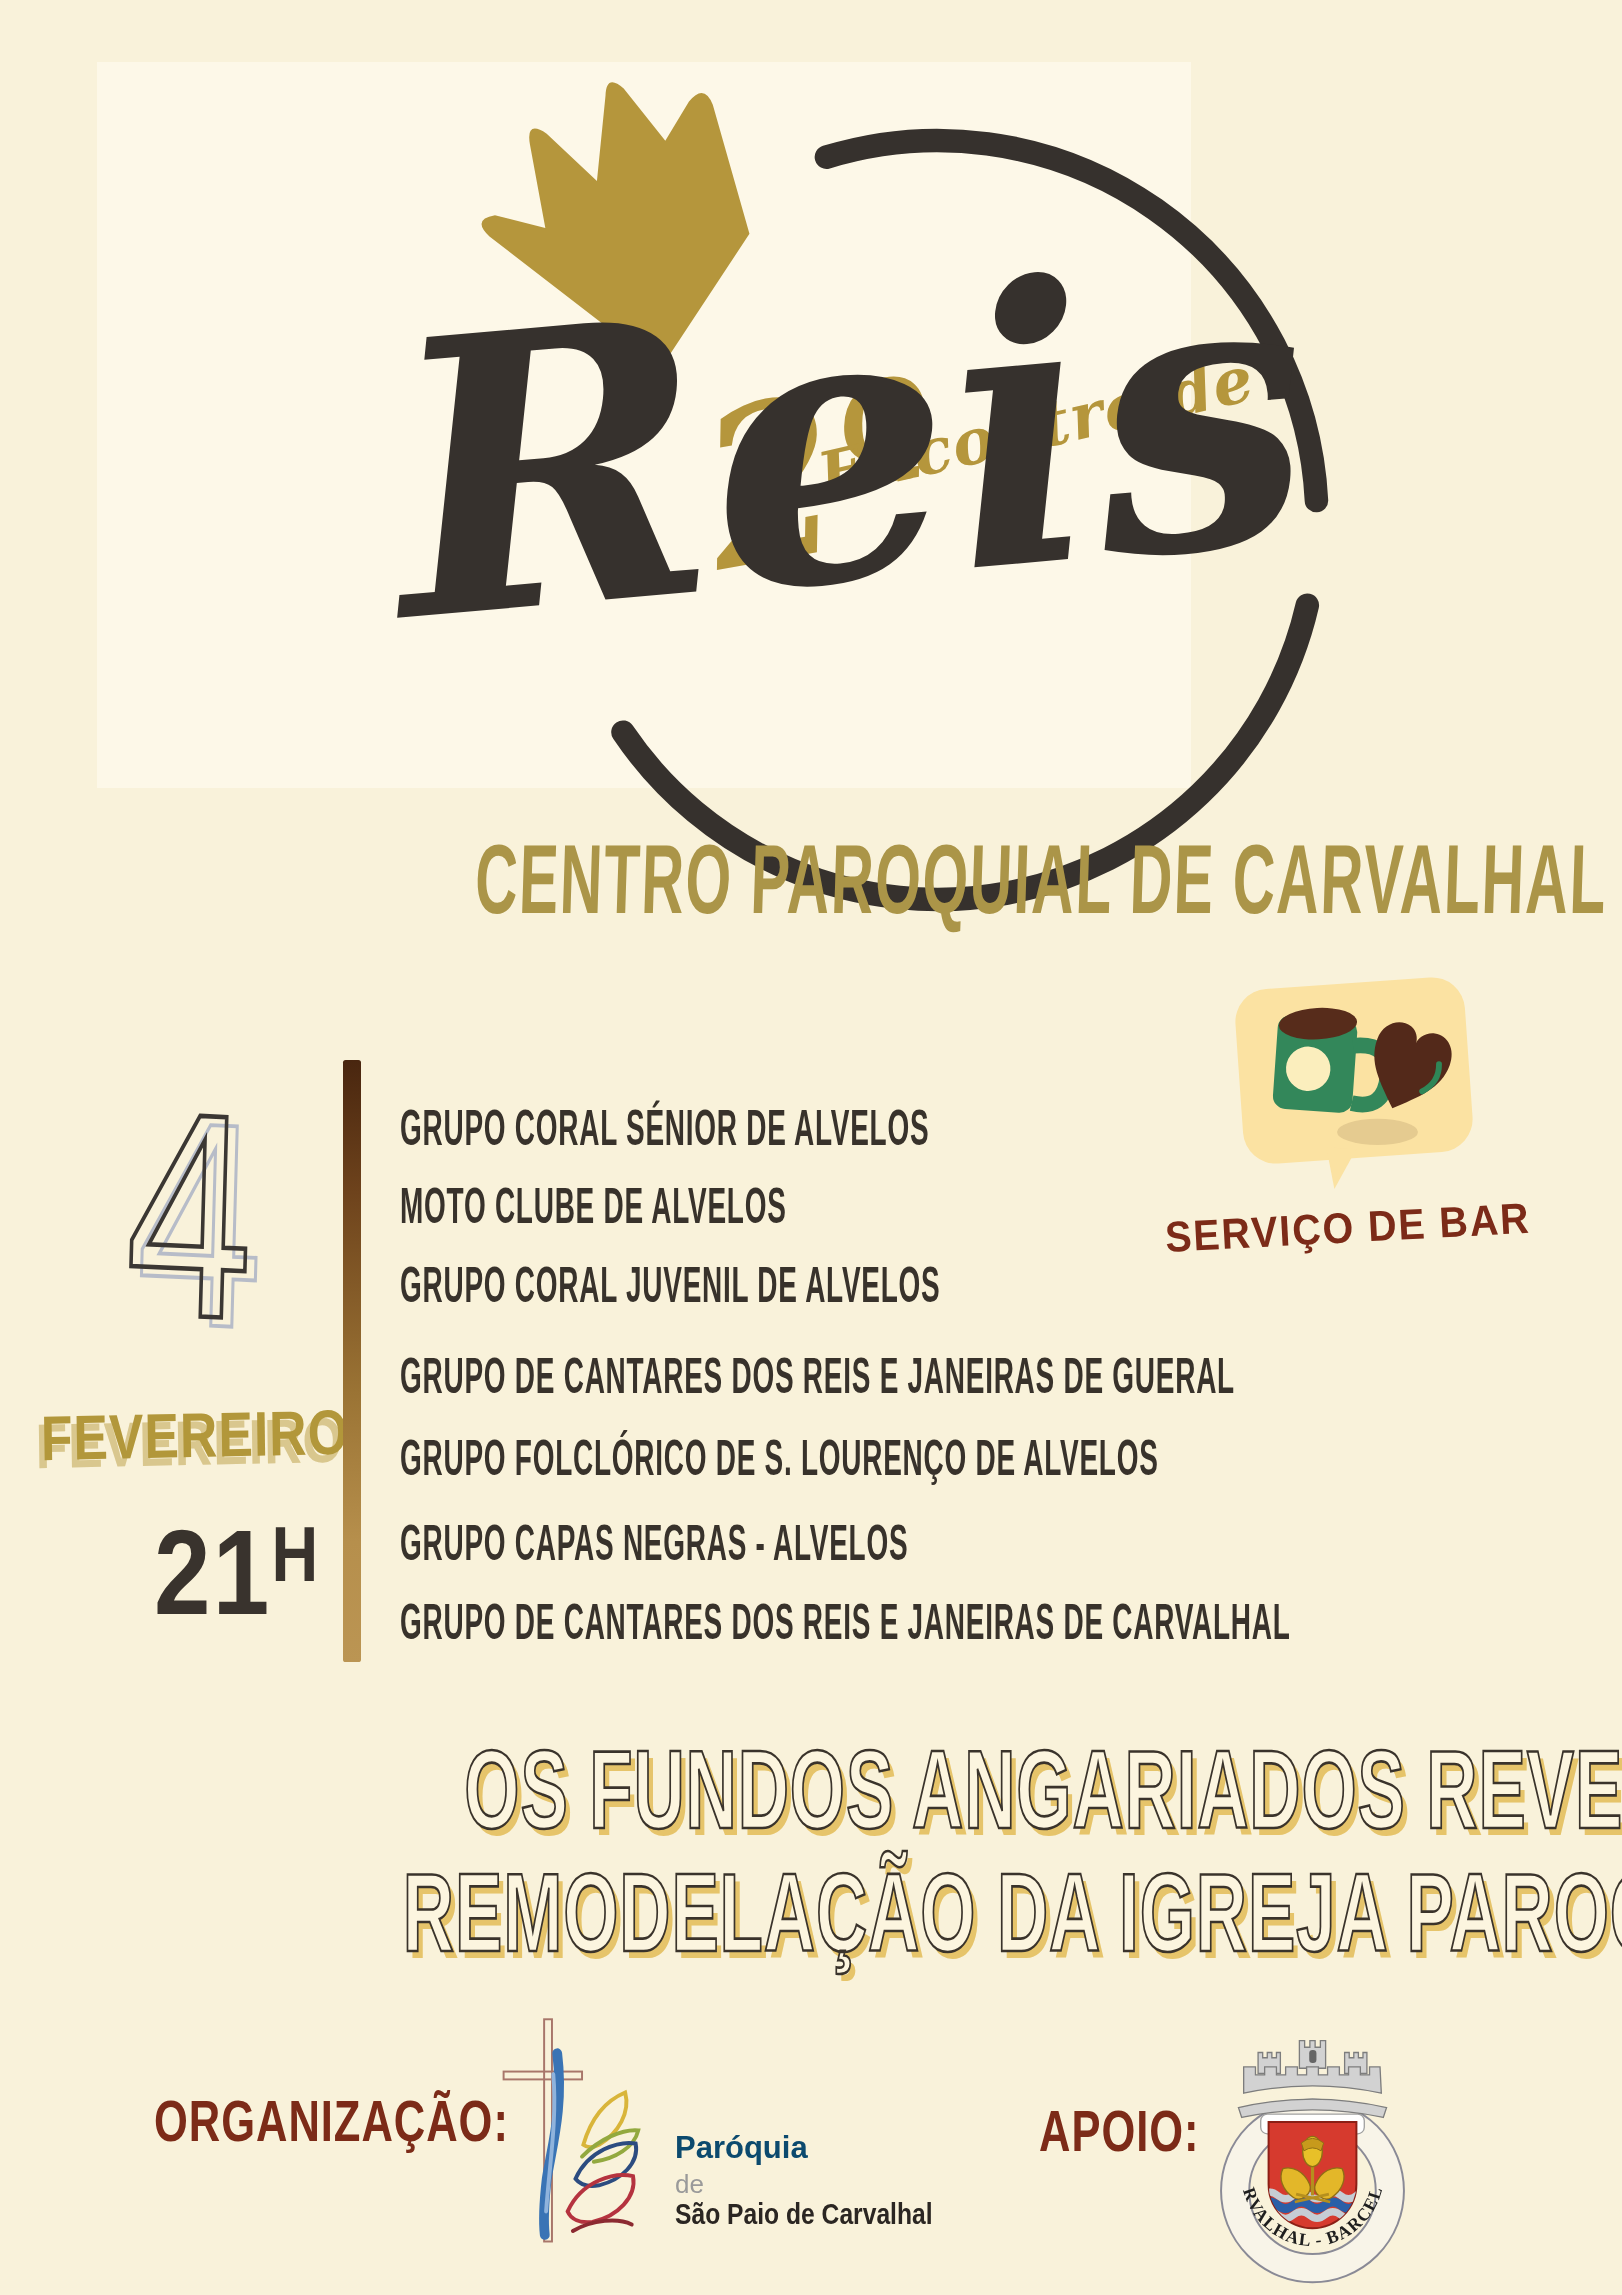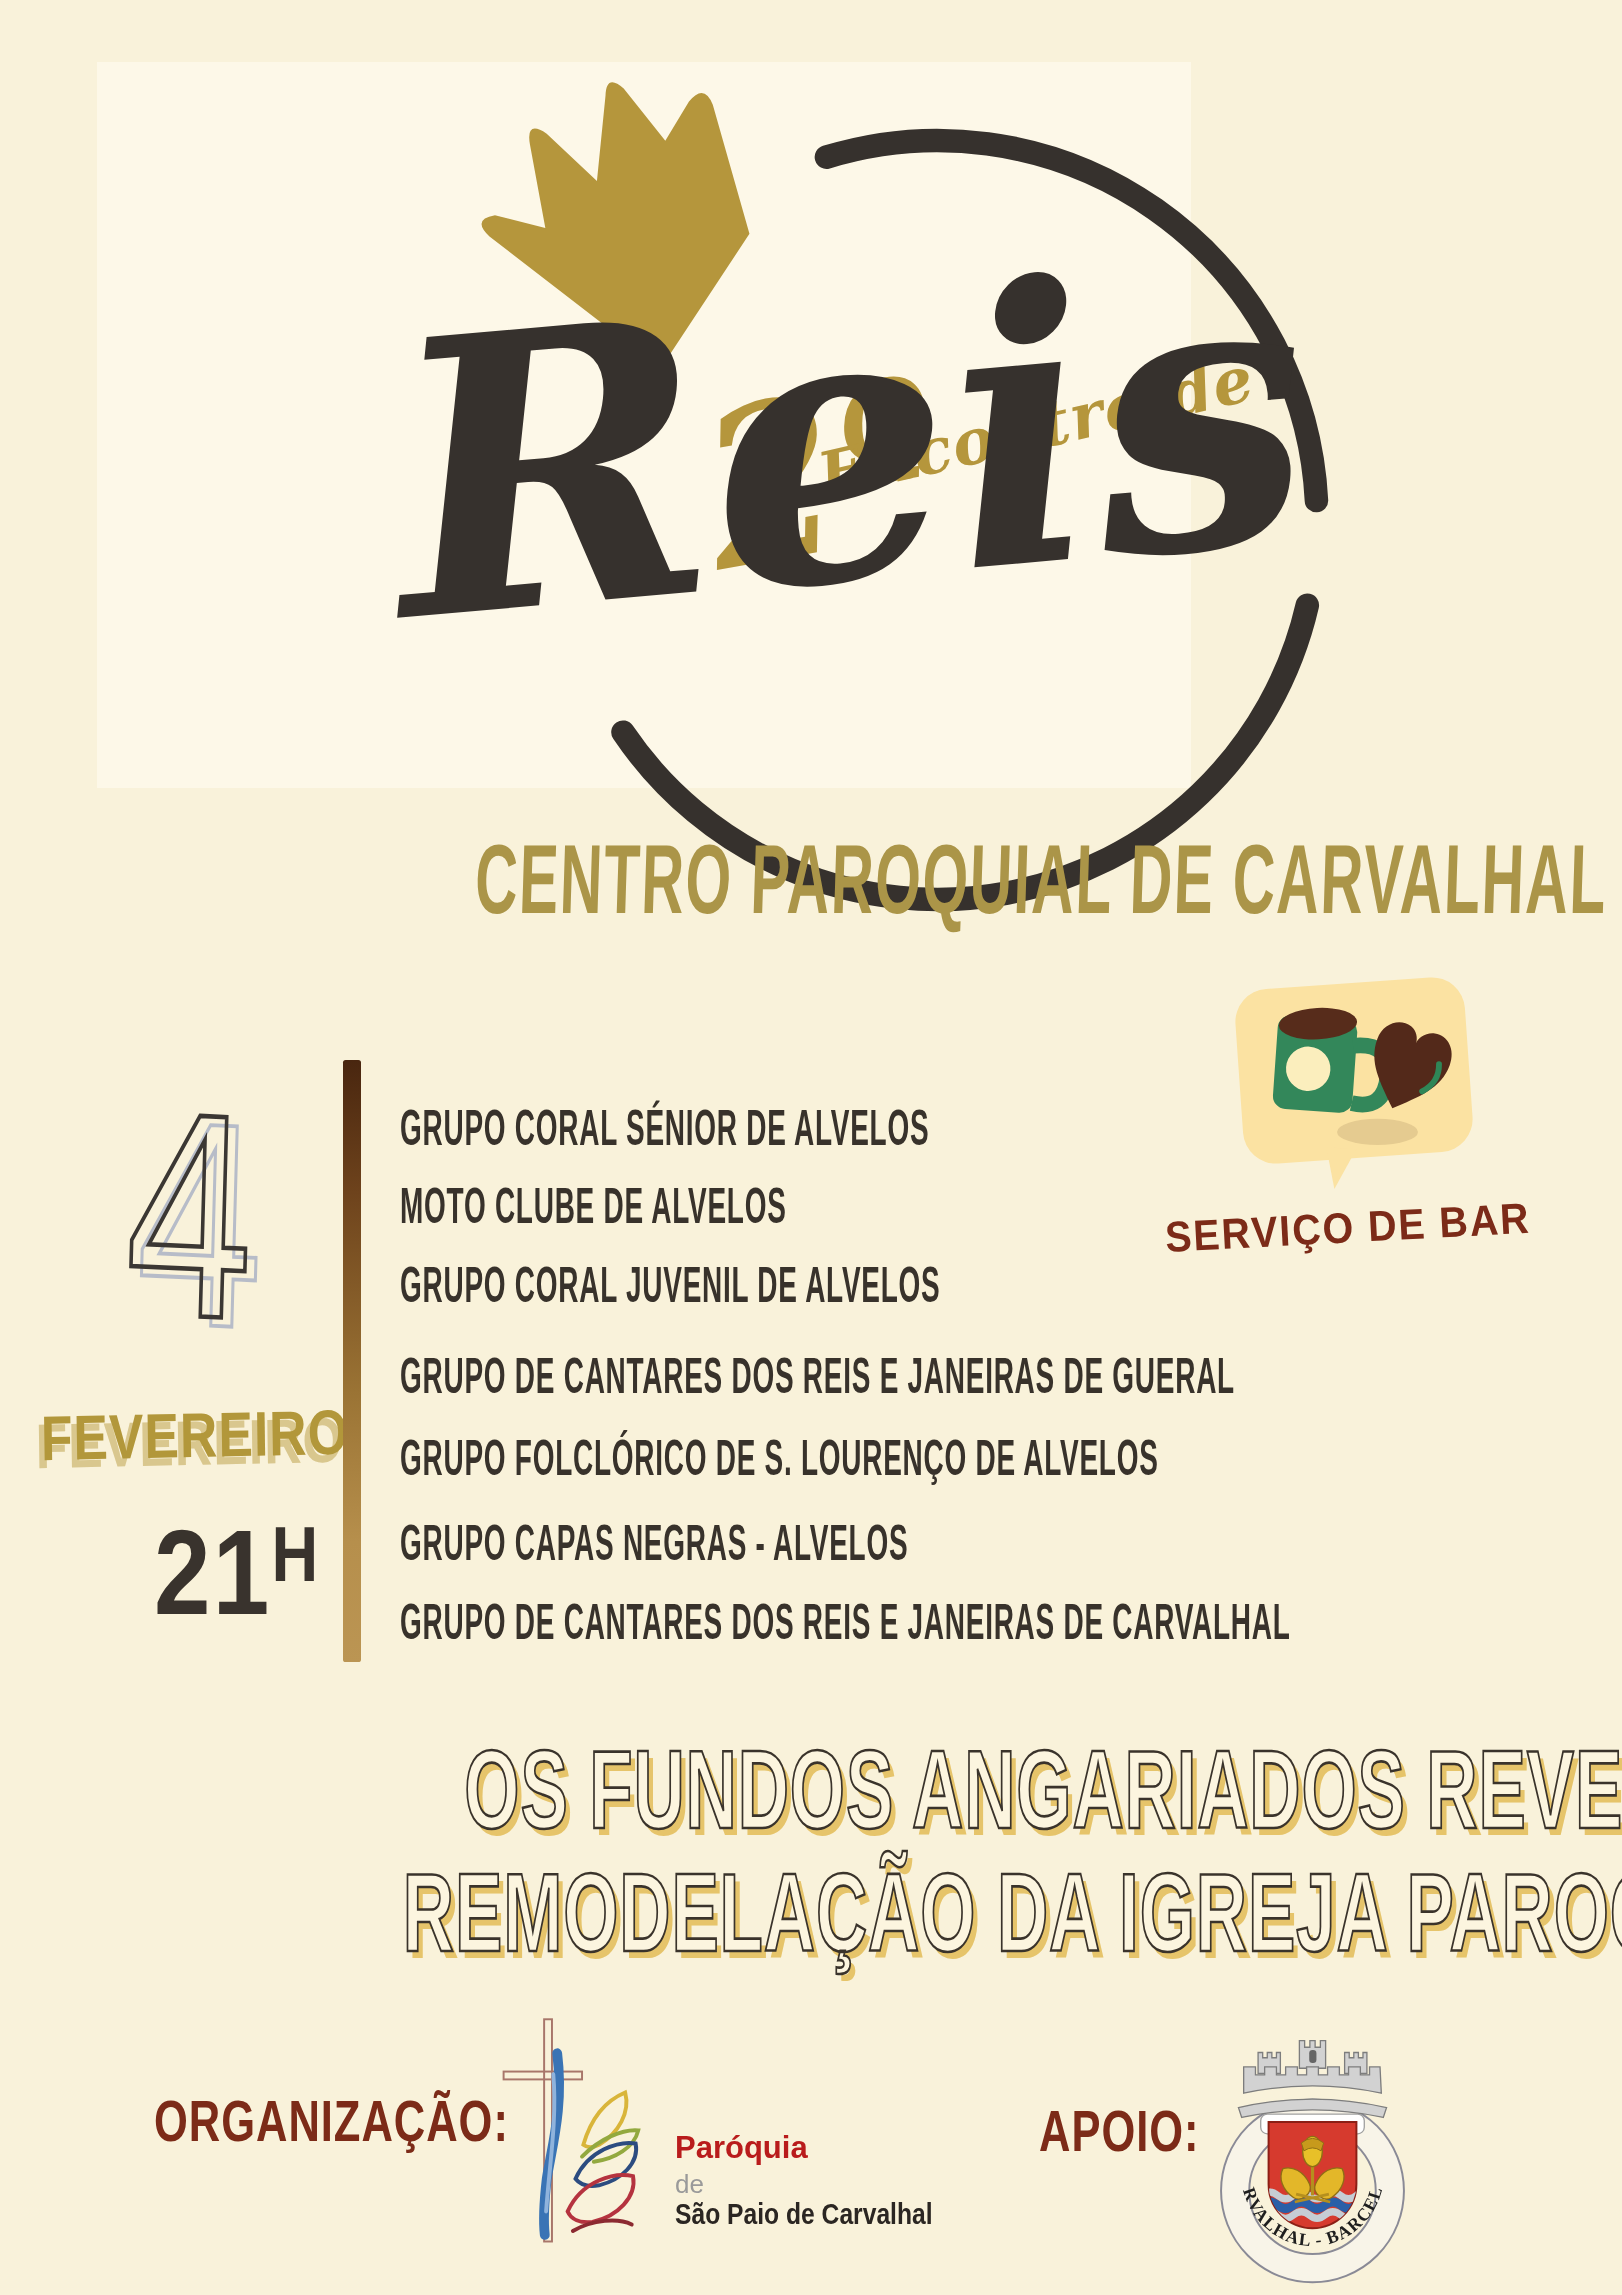--- a/index.html
+++ b/index.html
@@ -94,21 +94,21 @@
   .funds-1{top:1735px;}
   .funds-2{top:1858px;}
   
   .org-label,.support-label{
     font-weight:bold;font-size:58px;line-height:1;color:#7c2b18;letter-spacing:1.3px;
     transform:scaleX(0.75);transform-origin:left top;white-space:nowrap;
   }
   .org-label{left:154px;top:2092px;}
   .support-label{left:1039px;top:2102px;}
   .parish-logo{left:484px;top:2015px;width:183px;height:236px;overflow:visible;}
-  .parish-line1{left:675px;top:2132px;font-weight:bold;font-size:31px;color:#b91c1c;line-height:1;}
+  .parish-line1{left:675px;top:2132px;font-weight:bold;font-size:31px;color:#0c4a6e;line-height:1;}
   .parish-line2{left:675px;top:2171px;font-size:26px;color:#9a9a9a;line-height:1;}
   .parish-line3{left:675px;top:2200px;font-weight:bold;font-size:29px;color:#2b2622;line-height:1;
     transform:scaleX(0.85);transform-origin:left top;white-space:nowrap;}
   .crest-svg{left:1224px;top:2029px;width:177px;height:245px;overflow:visible;}
 </style>
 </head>
 <body>
 
 <div class="abs logo-panel"></div>
 

